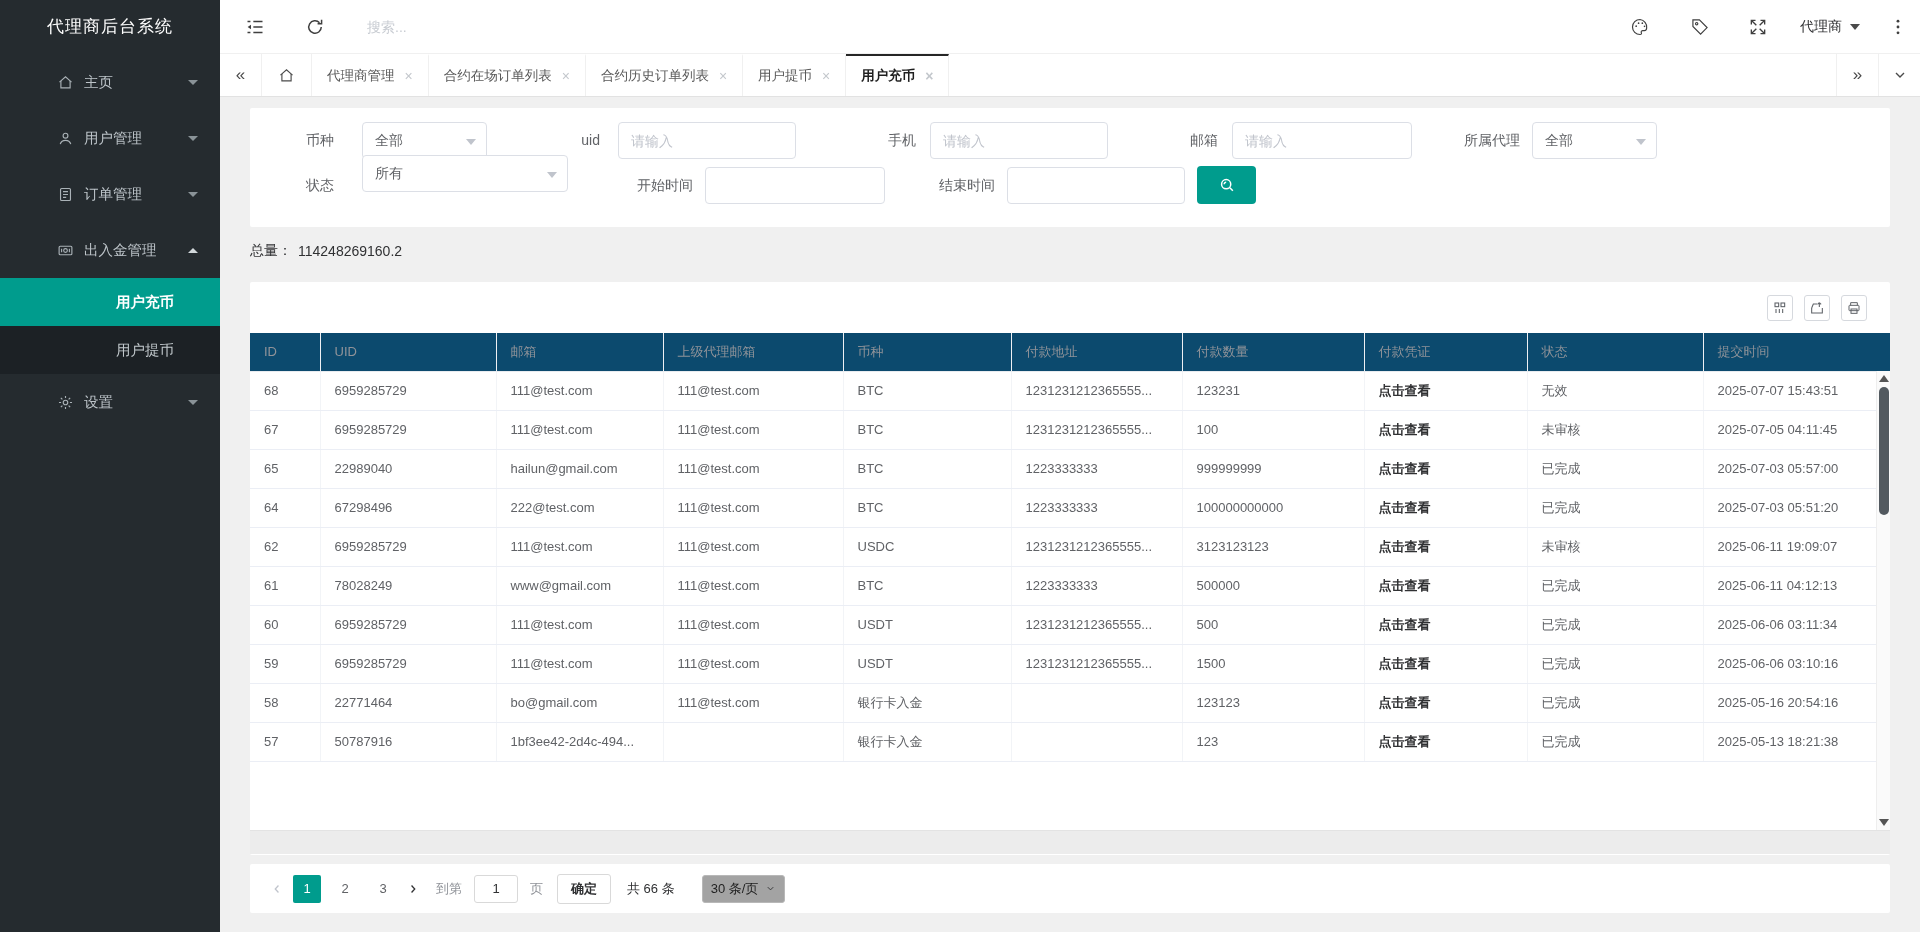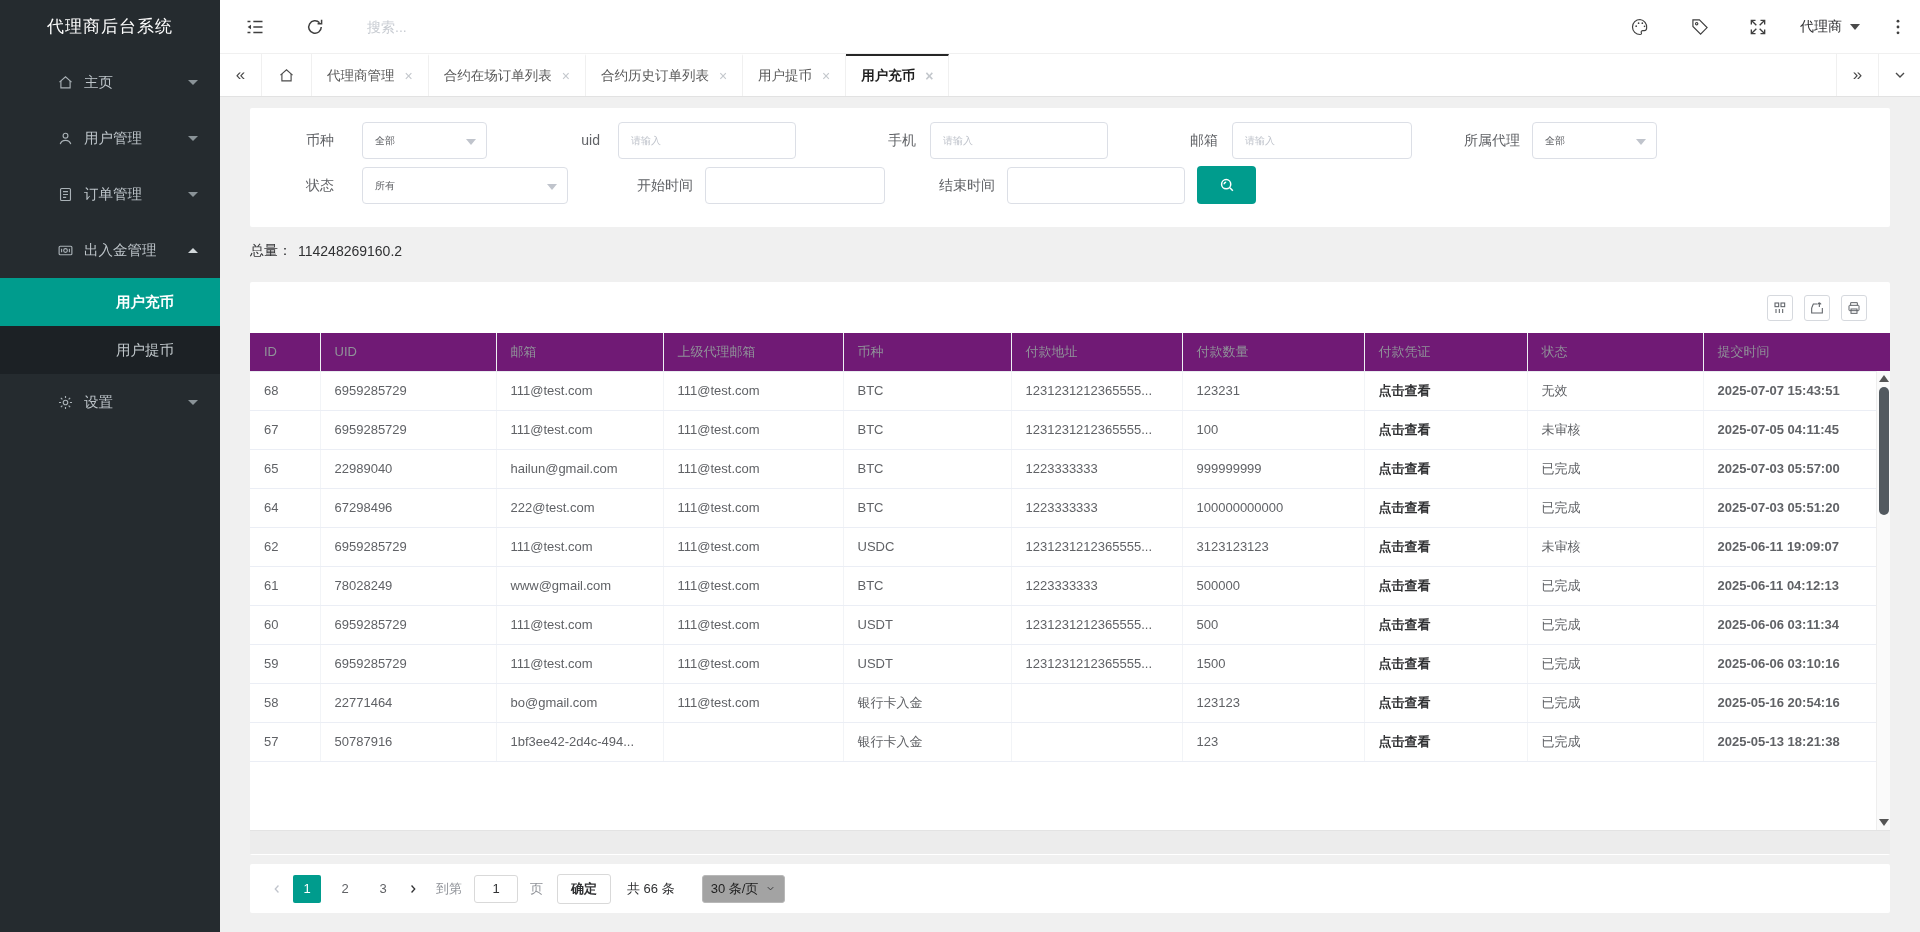--- a/index.html
+++ b/index.html
@@ -43,43 +43,43 @@
   .tab .tab-close{margin-left:10px;color:#c3c7cc;font-size:14px;line-height:1;}
   .tab.active{color:#1f1f1f;font-weight:700;border-top:2px solid #262626;}
   .tab-right{margin-left:auto;display:flex;align-items:stretch;}
 
   
   .content{position:absolute;left:220px;top:97px;right:0;bottom:0;padding:11px 30px 0;background:#f0f0f0;overflow:hidden;}
 
   
   .filter-card{position:relative;background:#fff;height:119px;border-radius:2px;}
   .f-label{position:absolute;height:37px;line-height:37px;font-size:14px;color:#606266;text-align:right;}
-  .f-input,.f-select{position:absolute;height:37px;border:1px solid #dcdfe6;border-radius:4px;background:#fff;font-size:10px;color:#606266;}
+  .f-input,.f-select{position:absolute;height:37px;border:1px solid #dcdfe6;border-radius:4px;background:#fff;font-size:14px;color:#606266;}
   .f-input{padding:12px 12px;outline:none;}
   .f-input::placeholder{color:#c0c4cc;}
   .f-select{display:flex;align-items:center;padding:0 26px 0 12px;cursor:pointer;}
   .sel-caret{position:absolute;right:10px;top:16px;width:0;height:0;border-left:5px solid transparent;border-right:5px solid transparent;border-top:6px solid #c0c4cc;}
   .search-btn{position:absolute;left:947px;top:58px;width:59px;height:38px;background:var(--accent);border:none;border-radius:4px;cursor:pointer;display:flex;align-items:center;justify-content:center;}
   .search-btn svg{width:20px;height:20px;}
 
   .summary{margin-top:13px;height:22px;font-size:14px;color:#303133;display:flex;gap:6px;align-items:center;}
 
   
   .table-card{margin-top:20px;background:#fff;height:573px;position:relative;border-radius:2px;}
   .table-toolbar{height:51px;position:relative;}
   .tool-btn{position:absolute;top:13px;width:26px;height:26px;border:1px solid #d6d9de;border-radius:3px;background:#fff;display:flex;align-items:center;justify-content:center;color:#5f6368;cursor:pointer;}
   .tool-btn svg{width:16px;height:16px;}
   .grid-wrap{height:497px;overflow:hidden;position:relative;}
   table{border-collapse:collapse;table-layout:fixed;width:1640px;font-size:13px;}
-  thead th{height:38px;background:#701a75;color:#909399;font-weight:400;text-align:left;padding:0 8px 0 14px;
+  thead th{height:38px;background:#0c4a6e;color:#909399;font-weight:400;text-align:left;padding:0 8px 0 14px;
     border-bottom:1px solid #e9ecf0;border-right:1px solid #eef0f3;white-space:nowrap;overflow:hidden;}
   thead th:last-child{border-right:none;}
   tbody td{height:39px;padding:0 8px 0 14px;border-bottom:1px solid #ebeef5;border-right:1px solid #f2f4f7;
     color:#606266;white-space:nowrap;overflow:hidden;text-overflow:ellipsis;}
-  tbody td:last-child{border-right:none;font-weight:bold;}
+  tbody td:last-child{border-right:none;}
   .cell-link{color:#303133;font-weight:700;cursor:pointer;}
   .hstrip{height:24px;background:#ececec;border-top:1px solid #e3e3e3;}
   .vscroll{position:absolute;right:0;top:89px;width:14px;height:459px;background:#fafafa;border-left:1px solid #eee;}
   .vs-arrow{position:absolute;left:2px;width:0;height:0;border-left:5px solid transparent;border-right:5px solid transparent;}
   .vs-arrow.up{top:4px;border-bottom:7px solid #555;}
   .vs-arrow.dn{bottom:4px;border-top:7px solid #555;}
   .vs-thumb{position:absolute;left:2px;top:16px;width:10px;height:128px;background:#535a60;border-radius:5px;cursor:pointer;}
 
   
   .pager{margin-top:9px;background:#fff;height:49px;border-radius:2px;display:flex;align-items:center;padding-left:16px;font-size:13px;color:#606266;}
@@ -268,21 +268,21 @@
       <input class="f-input" style="left: 680px; width: 178px; top: 14px;" placeholder="请输入">
       <span class="f-label" style="left:908px;width:60px;top:14px">邮箱</span>
       <input class="f-input" style="left: 982px; width: 180px; top: 14px;" placeholder="请输入">
       <span class="f-label" style="left:1186px;width:84px;top:14px">所属代理</span>
       <div class="f-select" style="left:1282px;width:125px;top:14px">
         <span>全部</span>
           <i class="sel-caret"></i>
       </div>
 
       <span class="f-label" style="left:24px;width:60px;top:59px">状态</span>
-      <div class="f-select" style="left:112px;width:206px;top:59px">
+      <div class="f-select" style="left:112px;width:206px;top:47px">
         <span>所有</span>
           <i class="sel-caret"></i>
       </div>
       <span class="f-label" style="left:385px;width:58px;top:59px">开始时间</span>
       <input class="f-input" style="left: 455px; width: 180px; top: 59px;">
       <span class="f-label" style="left:687px;width:58px;top:59px">结束时间</span>
       <input class="f-input" style="left: 757px; width: 178px; top: 59px;">
       <button class="search-btn">
         <span>
             <svg viewBox="0 0 24 24" fill="none" stroke="#ffffff" stroke-width="1.8">

